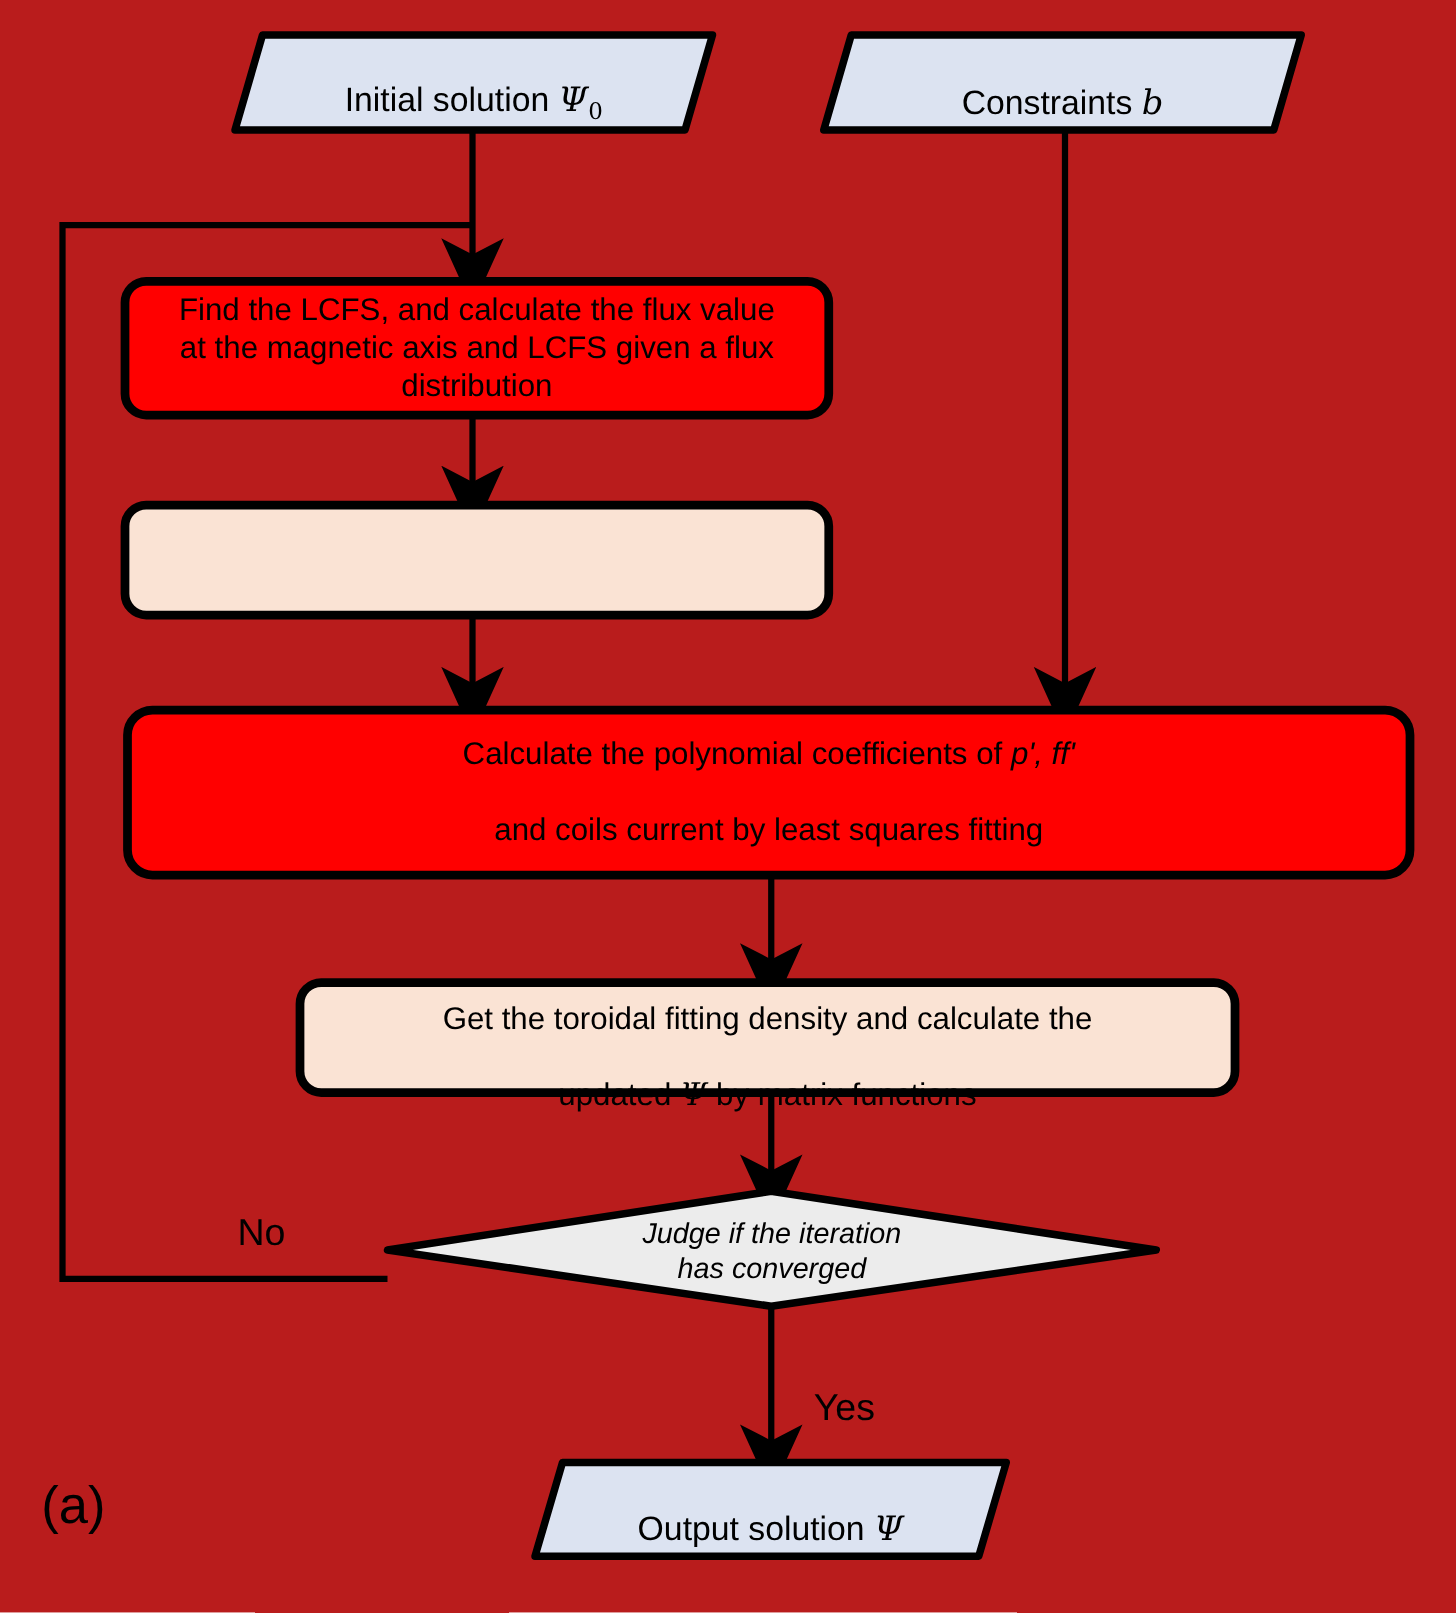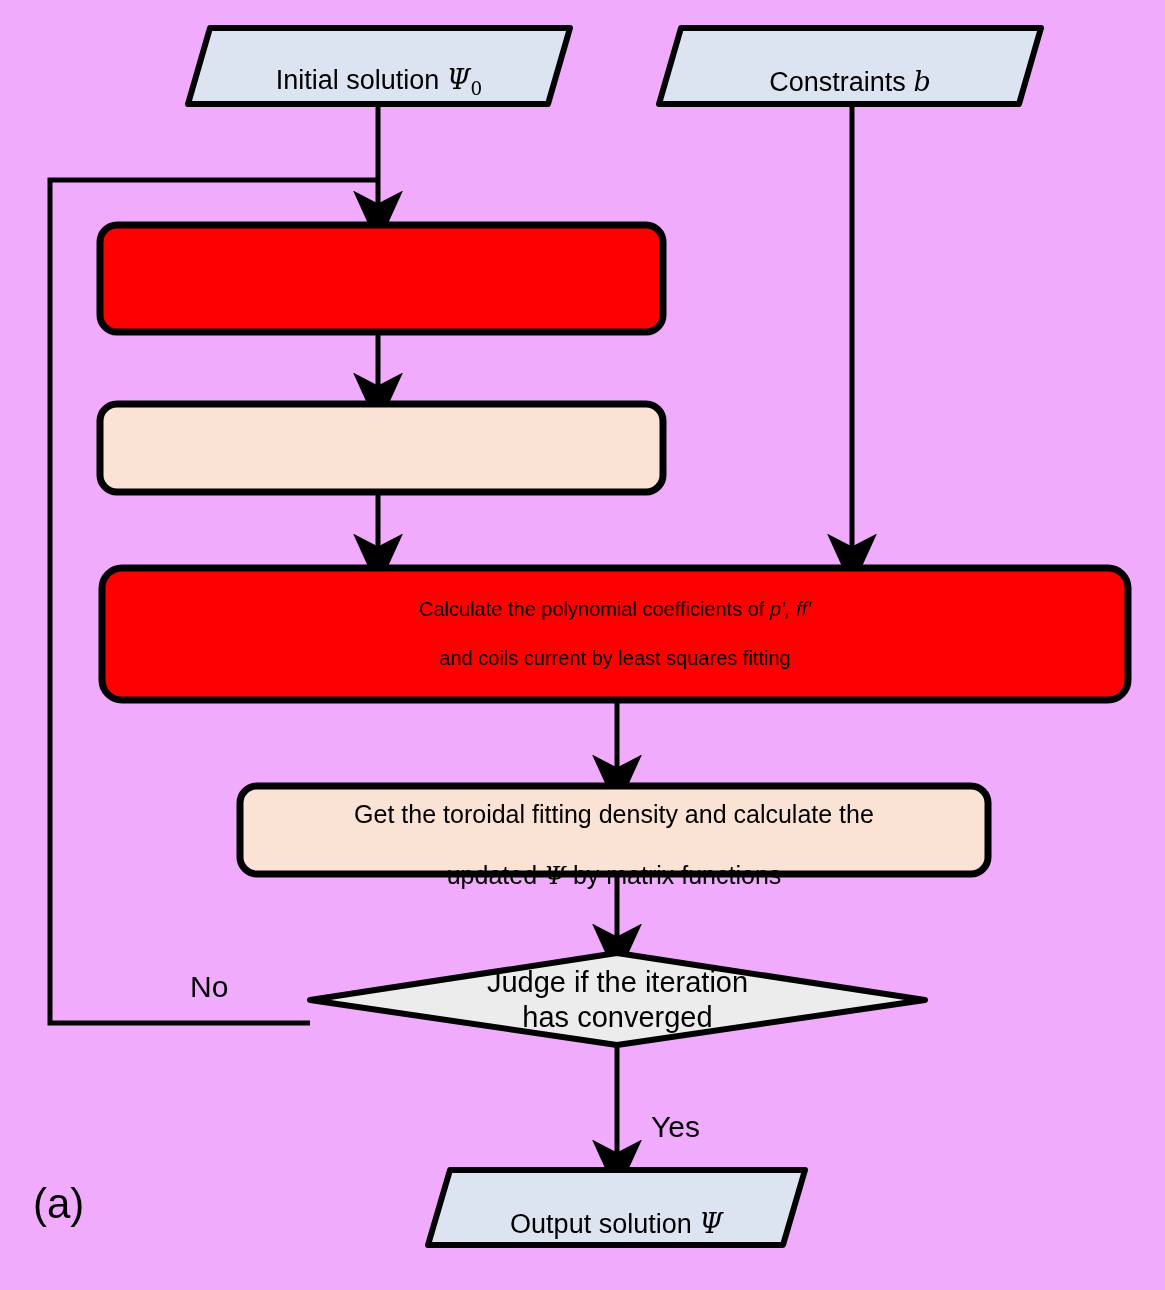--- a/index.html
+++ b/index.html
@@ -4,21 +4,21 @@
 <style>
   html, body {
     margin: 0;
     padding: 0;
     background: #ffffff;
   }
   #canvas {
     position: relative;
     width: 1165px;
     height: 1290px;
-    background: #f0abfc;
+    background: #b91c1c;
     font-family: "Liberation Sans", sans-serif;
     overflow: hidden;
   }
   #svg-layer {
     position: absolute;
     left: 0;
     top: 0;
     width: 1165px;
     height: 1290px;
   }
@@ -28,22 +28,22 @@
     align-items: center;
     justify-content: center;
     text-align: center;
     color: #000000;
     line-height: 1.22;
     pointer-events: none;
     white-space: pre-line;
   }
   .io-text     { font-size: 27px; }
   .proc-text   { font-size: 25px; }
-  .bigred-text { font-size: 20px; }
-  .diamond-text{ font-size: 29px; }
+  .bigred-text { font-size: 25px; }
+  .diamond-text{ font-size: 23px; font-style: italic; }
   .edge-label {
     position: absolute;
     font-size: 30px;
     color: #000000;
   }
   .fig-label {
     position: absolute;
     font-size: 42px;
     color: #000000;
   }
@@ -108,20 +108,25 @@
       <span>Initial solution </span><span class="sym">Ψ</span><sub class="sym-up">0</sub>
     </span>
   </div>
 
   <div class="node-text io-text" style="left:659px; top:28px; width:382px; height:76px;text-align:center;">
     <span>
       <span>Constraints </span><span class="sym">b</span>
     </span>
   </div>
 
+  <div class="node-text proc-text" style="left:100px; top:225px; width:563px; height:107px;">
+    <span>Find the LCFS, and calculate the flux value
+at the magnetic axis and LCFS given a flux
+distribution</span>
+  </div>
 
 
   <div class="node-text bigred-text" style="left:102px; top:568px; width:1026px; height:132px;">
     <span>
       <span>Calculate the polynomial coefficients of </span><span class="it">p', ff'</span><br>
       <span>and coils current by least squares fitting</span><br>
     </span>
   </div>
 
   <div class="node-text proc-text" style="left:240px; top:786px; width:748px; height:88px;">

